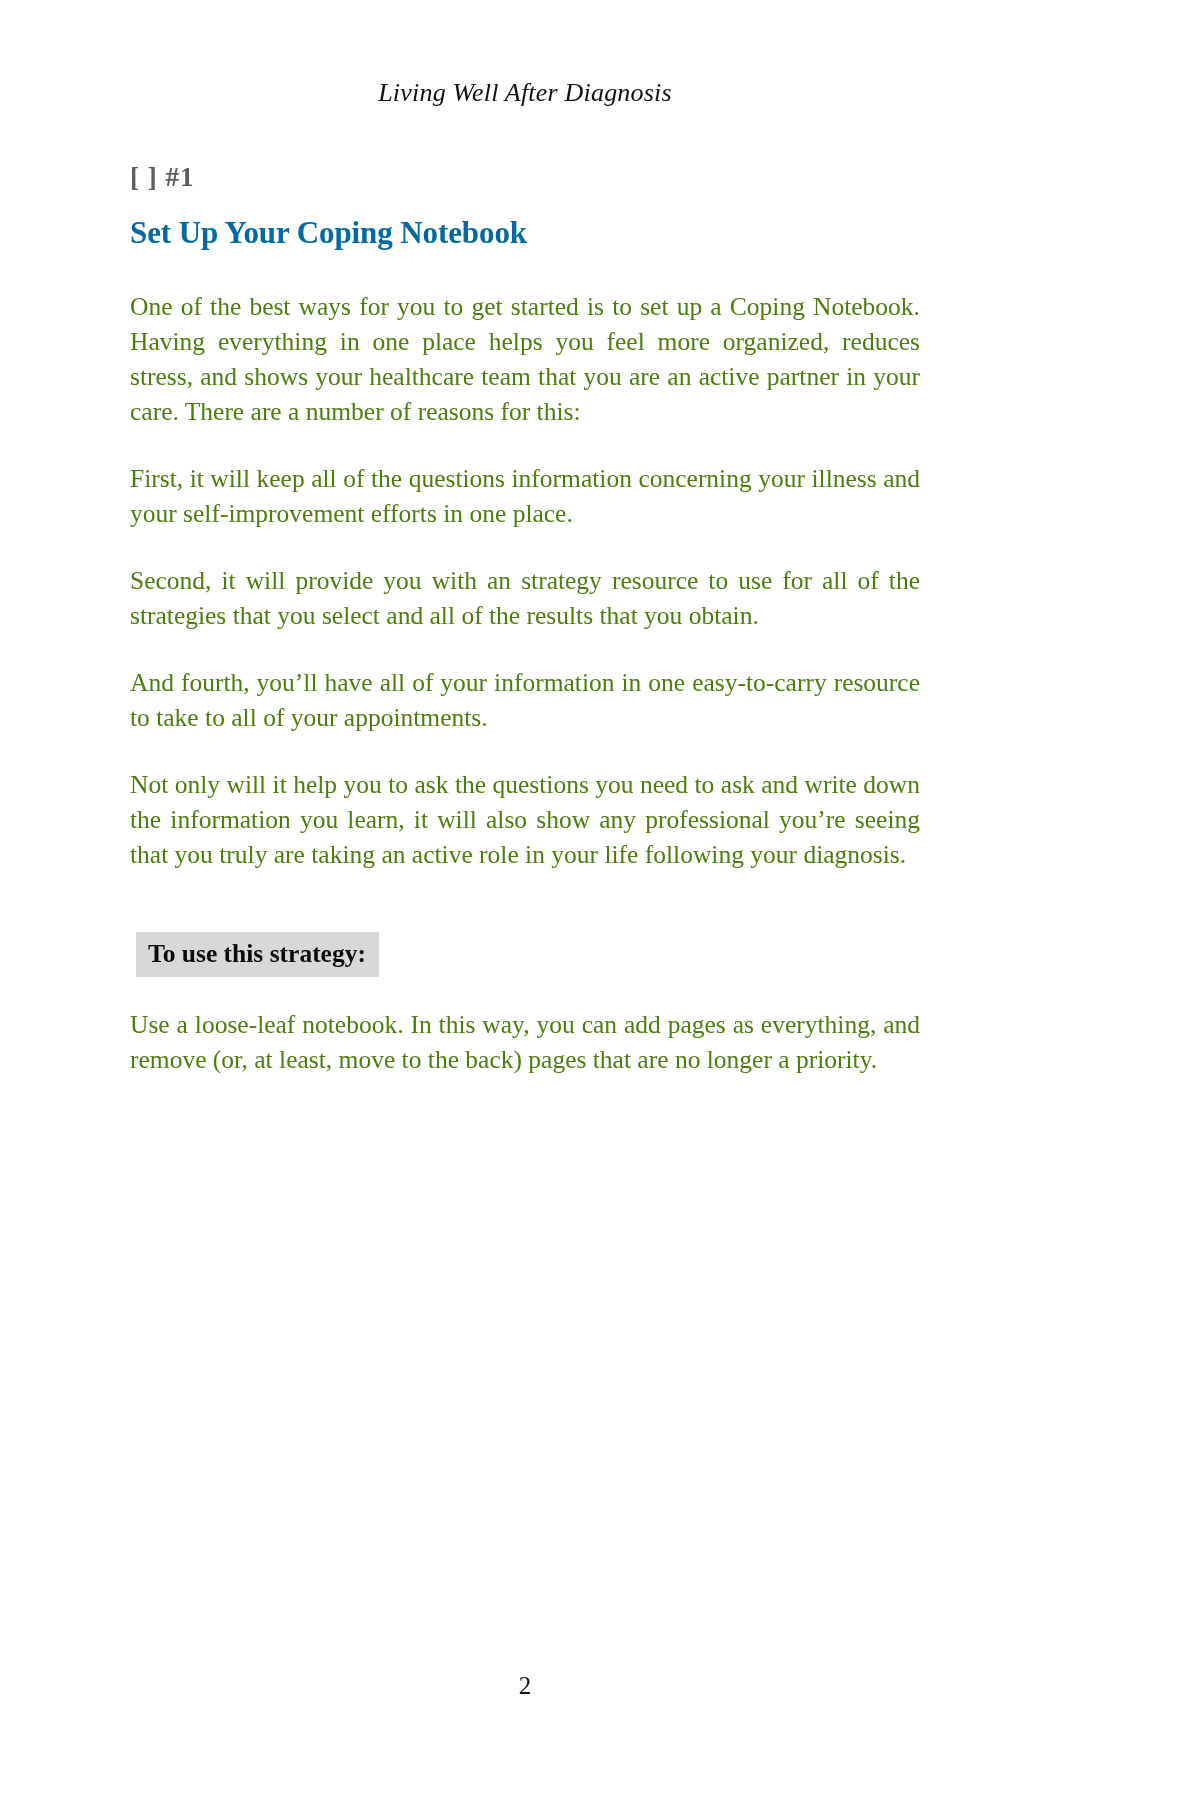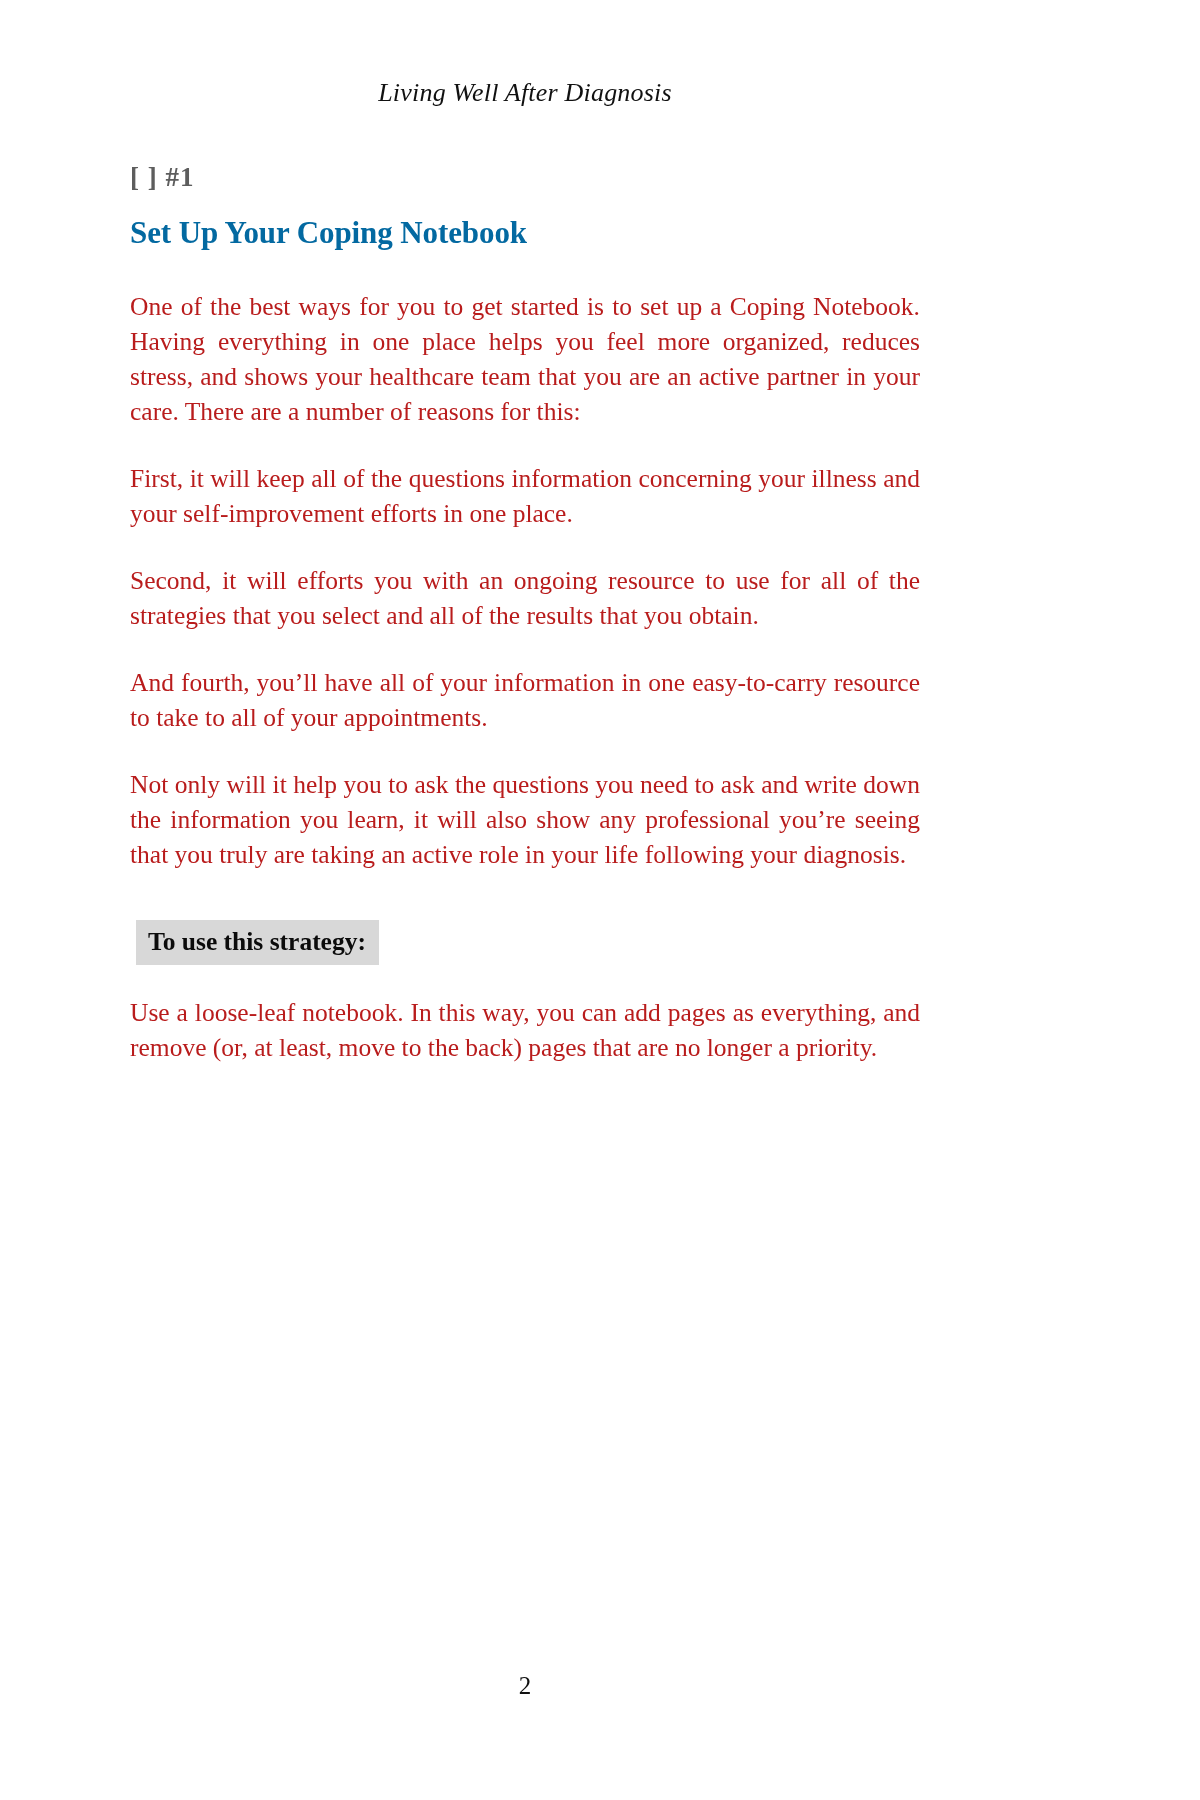--- a/index.html
+++ b/index.html
@@ -62,29 +62,29 @@
     letter-spacing: -0.1px;
     line-height: 1.2;
     margin: 21px 0 0 0;
   }
 
   .body-text {
     font-size: 25.5px;
     line-height: 35px;
     text-align: justify;
     text-justify: inter-word;
-    color: #b91c1c;
+    color: #4d7c0f;
     margin: 32px 0 0 0;
     hyphens: manual;
     font-family: Liberation Serif, serif;
   }
   .body-text.first-para { margin-top: 38px; }
 
   .callout-wrap {
-    margin: 48px 0 0 0;
+    margin: 60px 0 0 0;
     padding-left: 6px;
   }
   .callout {
     display: inline-block;
     background: #d8d8d8;
     padding: 7px 13px 9px 12px;
     font-size: 25.5px;
     font-weight: bold;
     color: #0b0b0b;
     line-height: 1.15;
@@ -115,21 +115,21 @@
   <div class="content">
 
     <div class="strategy-marker">[ ] #1</div>
 
     <h1 class="strategy-title">Set Up Your Coping Notebook</h1>
 
     <p class="body-text first-para">One of the best ways for you to get started is to set up a Coping Notebook. Having everything in one place helps you feel more orga­nized, reduces stress, and shows your healthcare team that you are an active partner in your care. There are a number of reasons for this:</p>
 
     <p class="body-text">First, it will keep all of the questions information concerning your illness and your self-improvement efforts in one place.</p>
 
-    <p class="body-text">Second, it will efforts you with an ongoing resource to use for all of the strategies that you select and all of the results that you obtain.</p>
+    <p class="body-text">Second, it will provide you with an strategy resource to use for all of the strategies that you select and all of the results that you obtain.</p>
 
 
     <p class="body-text">And fourth, you’ll have all of your information in one easy-to-carry resource to take to all of your appointments.</p>
 
     <p class="body-text">Not only will it help you to ask the questions you need to ask and write down the information you learn, it will also show any profes­sional you’re seeing that you truly are taking an active role in your life following your diagnosis.</p>
 
 
     <div class="callout-wrap">
       <span class="callout">To use this strategy:</span>
     </div>

